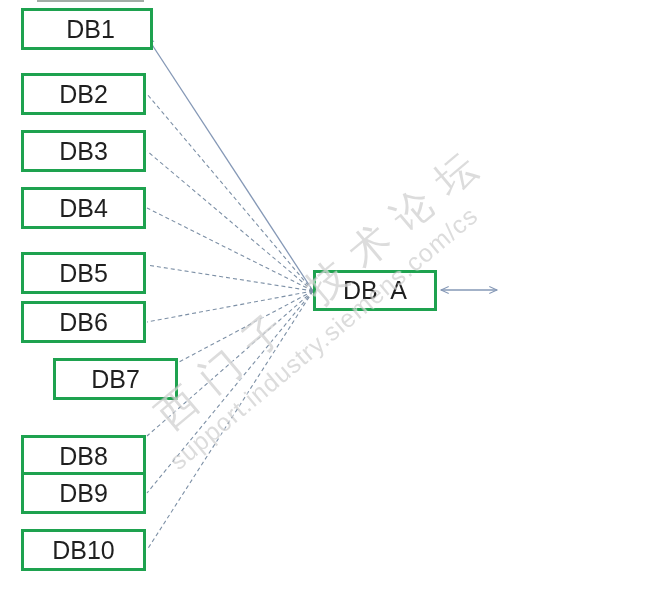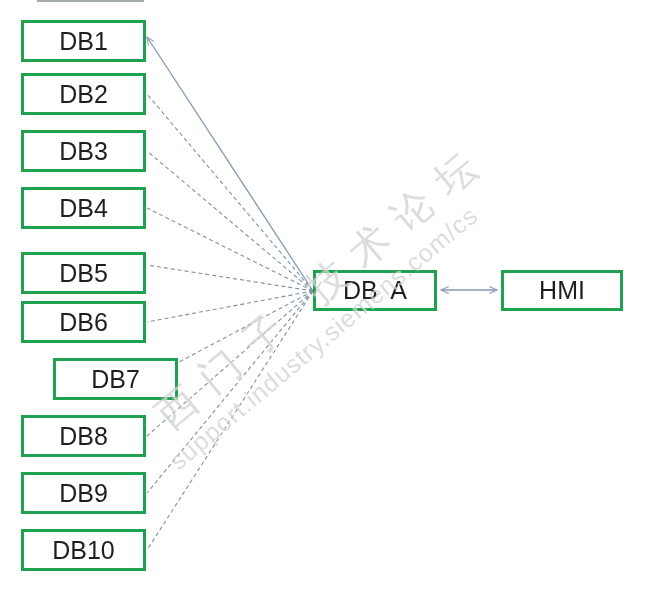--- a/index.html
+++ b/index.html
@@ -76,58 +76,55 @@
       <line x1="313" y1="291" x2="147" y2="208" class="dashed-line"></line>
       <line x1="313" y1="291" x2="147" y2="265" class="dashed-line"></line>
       <line x1="313" y1="291" x2="147" y2="322" class="dashed-line"></line>
       <line x1="313" y1="291" x2="147" y2="379" class="dashed-line"></line>
       <line x1="313" y1="291" x2="147" y2="436" class="dashed-line"></line>
       <line x1="313" y1="291" x2="147" y2="493" class="dashed-line"></line>
       <line x1="313" y1="291" x2="147" y2="550" class="dashed-line"></line>
     </svg>
 
   <div>
-      <div class="node db-node" style="top: 20px;">
+      <div class="node db-node" style="top: 8px; padding-left: 7px;">
         <span class="node-label">DB1</span>
       </div>
       <div class="node db-node" style="top: 73px; align-items: center;">
         <span class="node-label">DB2</span>
       </div>
       <div class="node db-node" style="top: 130px;">
         <span class="node-label">DB3</span>
       </div>
       <div class="node db-node" style="top: 187px;">
         <span class="node-label">DB4</span>
       </div>
       <div class="node db-node" style="top: 252px; align-items: center;">
         <span class="node-label">DB5</span>
       </div>
       <div class="node db-node" style="top: 301px;">
         <span class="node-label">DB6</span>
       </div>
       <div class="node db-node" style="top: 358px; margin-left: 32px;">
         <span class="node-label">DB7</span>
       </div>
-      <div class="node db-node" style="top: 415px;">
+      <div class="node db-node" style="top: 435px;">
         <span class="node-label">DB8</span>
       </div>
       <div class="node db-node" style="top: 472px;">
         <span class="node-label">DB9</span>
       </div>
       <div class="node db-node" style="top: 529px;">
         <span class="node-label">DB10</span>
       </div>
     </div>
 
   <div class="node hub-node">
     <span class="node-label">DB  A</span>
   </div>
 
-  <div class="node hmi-node">
-    <span class="node-label">HMI</span>
-  </div>
 
   <div class="watermark">
     <div class="watermark-line1">西门子 技术论坛</div>
     <div class="watermark-line2">support.industry.siemens.com/cs</div>
   </div>
 
 </div>
 
 </body></html>

